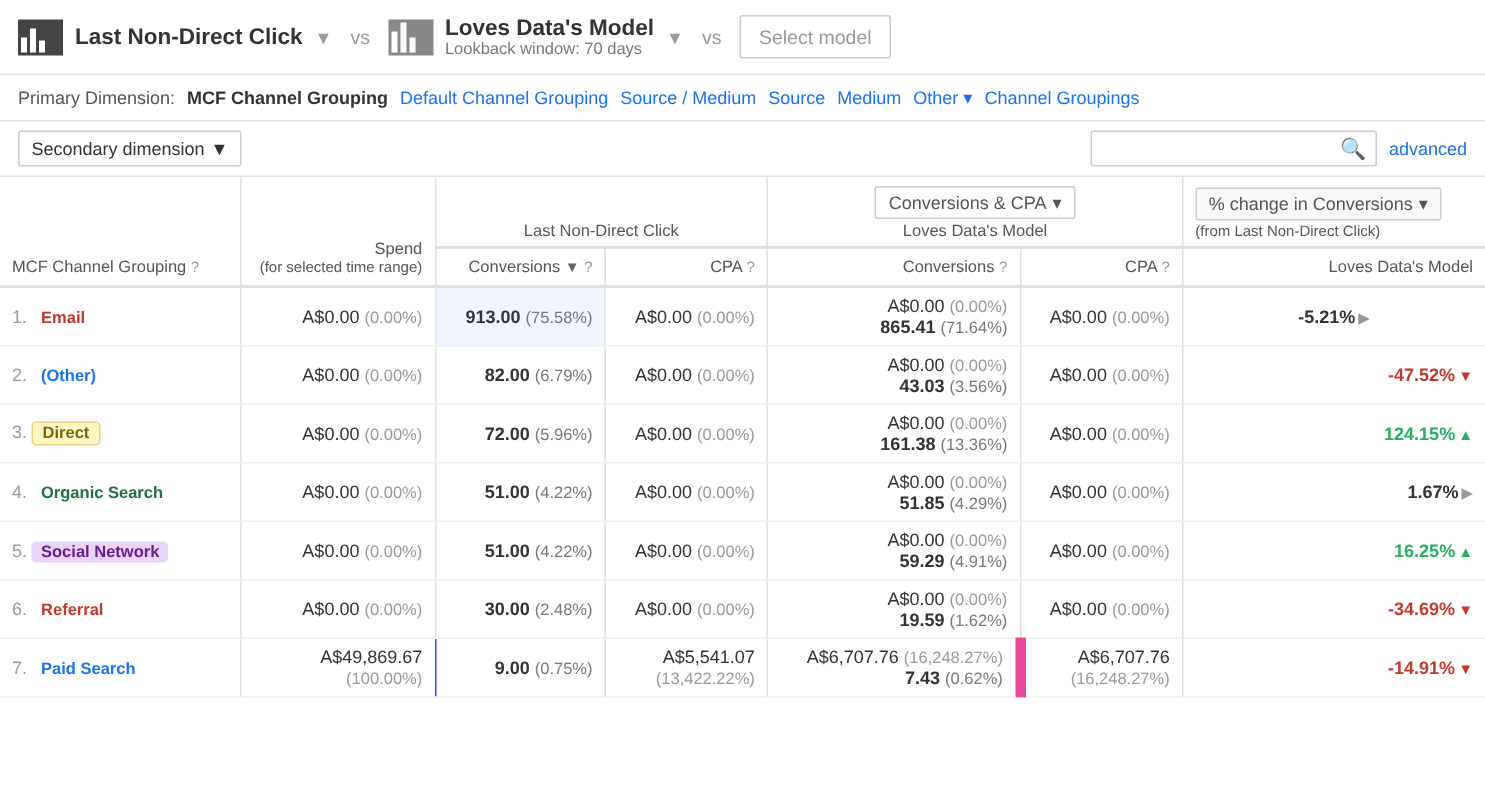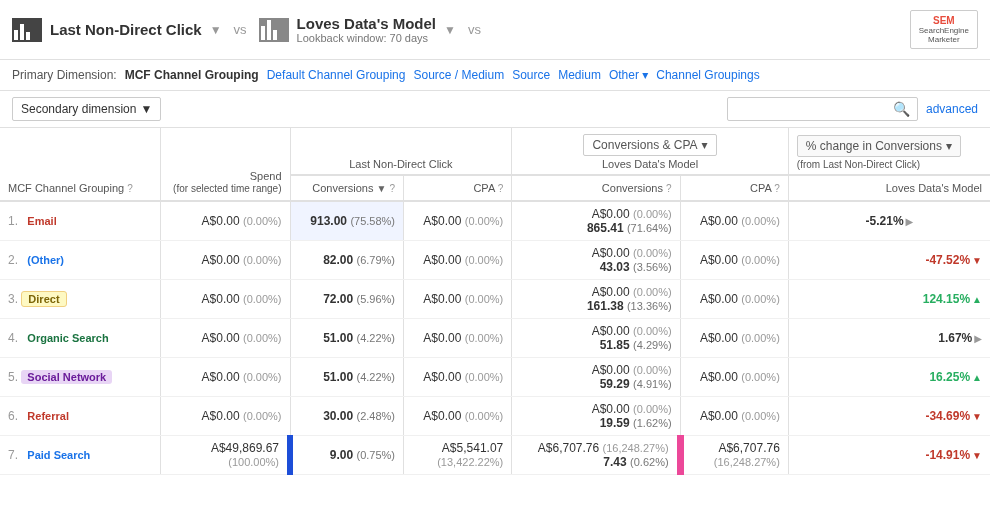--- a/index.html
+++ b/index.html
@@ -89,25 +89,24 @@
     </div>
     <div>
       <div style="font-size:15px;font-weight:bold;">Loves Data's Model</div>
       <div style="font-size:11px;color:#777;">Lookback window: 70 days</div>
     </div>
     <span style="color:#999;cursor:pointer;">▼</span>
   </div>
 
   <span class="vs-text">vs</span>
 
-
-  <div style="margin-left:auto;border:1px solid #ccc;padding:4px 8px;border-radius:2px;text-align:center;">
-    <div style="font-size:10px;font-weight:bold;color:#1a73e8;"><span style="color:#e74c3c;">SEM</span></div>
-    <div style="font-size:8px;color:#555;">SearchEngine<br>Marketer</div>
+  <div class="select-model">
+    <span>Select model</span>
   </div>
+
 </div>
 
 <div class="primary-dim">
   <span class="primary-label">Primary Dimension:</span>
   <span class="primary-mcf">MCF Channel Grouping</span>
   <span class="dim-link">Default Channel Grouping</span>
   <span class="dim-link">Source / Medium</span>
   <span class="dim-link">Source</span>
   <span class="dim-link">Medium</span>
   <span class="dim-link dim-dropdown">Other ▾</span>
@@ -310,21 +309,21 @@
     <td style="border-right:1px solid #e0e0e0;"><span>A$0.00</span> <span class="pct-muted">(0.00%)</span></td>
     <td style="text-align:right;">
       <span class="change-val change-neg">-34.69%</span><span class="change-arrow-down">▼</span>
     </td>
   </tr>
         <tr>
     <td class="left" style="border-right:1px solid #e0e0e0;">
       <span class="row-num">7.</span>
       <span class="channel-tag tag-paid">Paid Search</span>
     </td>
-    <td style="border-right:6px solid #1d4ed8;"><span class="spend-val">A$49,869.67</span> <span class="pct-muted">(100.00%)</span></td>
+    <td style="border-right:1px solid #1d4ed8;"><span class="spend-val">A$49,869.67</span> <span class="pct-muted">(100.00%)</span></td>
     <td style="border-right:1px solid #e0e0e0;">
       <span class="conv-val">9.00</span>
       <span class="conv-pct">(0.75%)</span>
     </td>
     <td style="border-right:1px solid #e0e0e0;"><span>A$5,541.07</span><span class="pct-muted"><br>(13,422.22%)</span></td>
     <td style="border-right:7px solid #ec4899;">
       <span>A$6,707.76</span> <span class="pct-muted">(16,248.27%)</span><br>
       <span class="conv-val">7.43</span>
       <span class="conv-pct">(0.62%)</span>
     </td>

